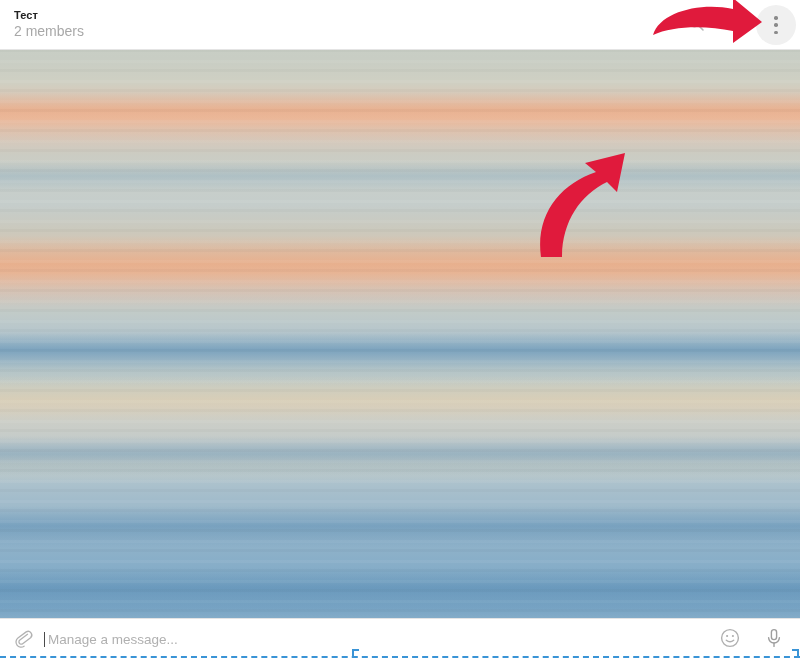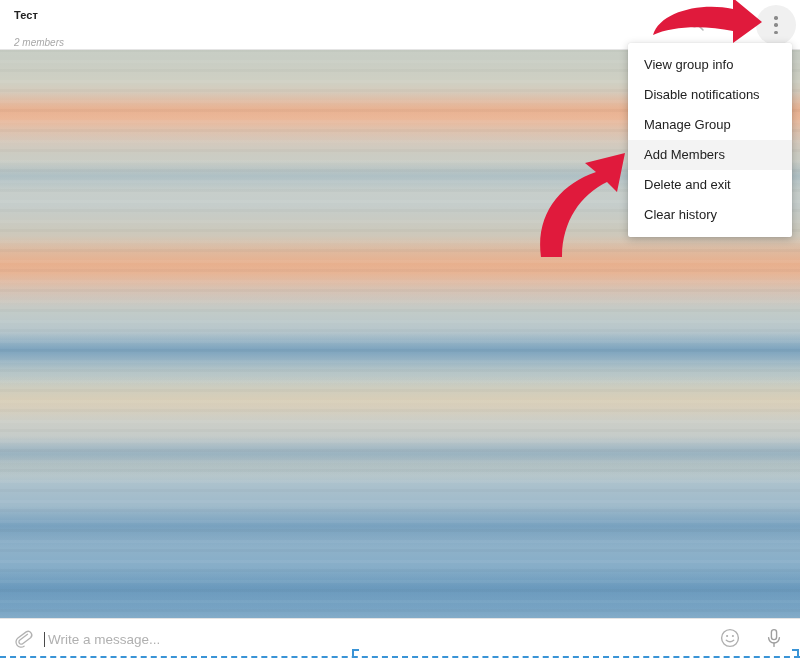--- a/index.html
+++ b/index.html
@@ -36,25 +36,24 @@
     left: 14px; top: 7px;
   }
   .chat-title {
     font-size: 11px;
     font-weight: bold;
     color: #222222;
     line-height: 16px;
     letter-spacing: .1px;
   }
   .chat-subtitle {
-    font-size: 10px;
+    font-size: 14px;
     color: #a8a8a8;
     line-height: 16px;
-    margin-top: 12px;
-    font-style: italic;
+    margin-top: 0;
   }
 
   .header-actions {
     position: absolute;
     right: 4px; top: 0;
     height: 50px;
     display: flex;
     align-items: center;
   }
   .hdr-btn {
@@ -335,28 +334,20 @@
     </div>
   </div>
 
   <div class="chat-bg">
     <div class="layer bg-base"></div>
     <div class="layer bg-warm"></div>
     <div class="layer bg-cool"></div>
     <div class="layer bg-streaks"></div>
   </div>
 
-  <div class="menu">
-    <div class="menu-item">View group info</div>
-    <div class="menu-item">Disable notifications</div>
-    <div class="menu-item">Manage Group</div>
-    <div class="menu-item selected">Add Members</div>
-    <div class="menu-item">Delete and exit</div>
-    <div class="menu-item">Clear history</div>
-  </div>
 
   <div class="arrow-layer">
     <svg width="800" height="660" viewBox="0 0 800 660">
 
       <g>
         <path d="M 653,35 C 660,12 700,2 733,9 L 733,-2 L 762,22 L 733,43 L 733,31 C 705,25 672,26 653,35 Z" fill="#e01a3c"></path>
       </g>
 
       <g>
         <path d="M 541,257 C 535,215 560,184 596,172 L 585,163 L 625,153 L 617,192 L 607,182
@@ -369,21 +360,21 @@
     <div class="attach-btn">
       <span>
         <svg width="22" height="22" viewBox="0 0 22 22">
           <path d="M15.6 6.2 L7.9 13.9 a2.6 2.6 0 0 0 3.7 3.7 l8.0-8.0 a4.2 4.2 0 0 0-5.9-5.9 l-8.3 8.3 a5.8 5.8 0 0 0 8.2 8.2" fill="none" stroke="#b2b2b2" stroke-width="1.5" stroke-linecap="round" transform="rotate(8 11 11) scale(0.88) translate(1.4 1.4)"></path>
         </svg>
       </span>
     </div>
 
     <div class="msg-field">
       <span class="caret"></span>
-      <span class="placeholder">Write a message...</span>
+      <span class="placeholder">Manage a message...</span>
     </div>
 
     <div class="composer-right">
       <div class="cmp-icon">
         <span>
           <svg width="22" height="22" viewBox="0 0 22 22">
             <circle cx="11" cy="11" r="8.4" fill="none" stroke="#b0b0b0" stroke-width="1.4"></circle>
             <circle cx="8.1" cy="9" r="1.1" fill="#b0b0b0"></circle>
             <circle cx="13.9" cy="9" r="1.1" fill="#b0b0b0"></circle>
             <path d="M7.3 13.2 q3.7 3.1 7.4 0" fill="none" stroke="#b0b0b0" stroke-width="1.4" stroke-linecap="round"></path>

